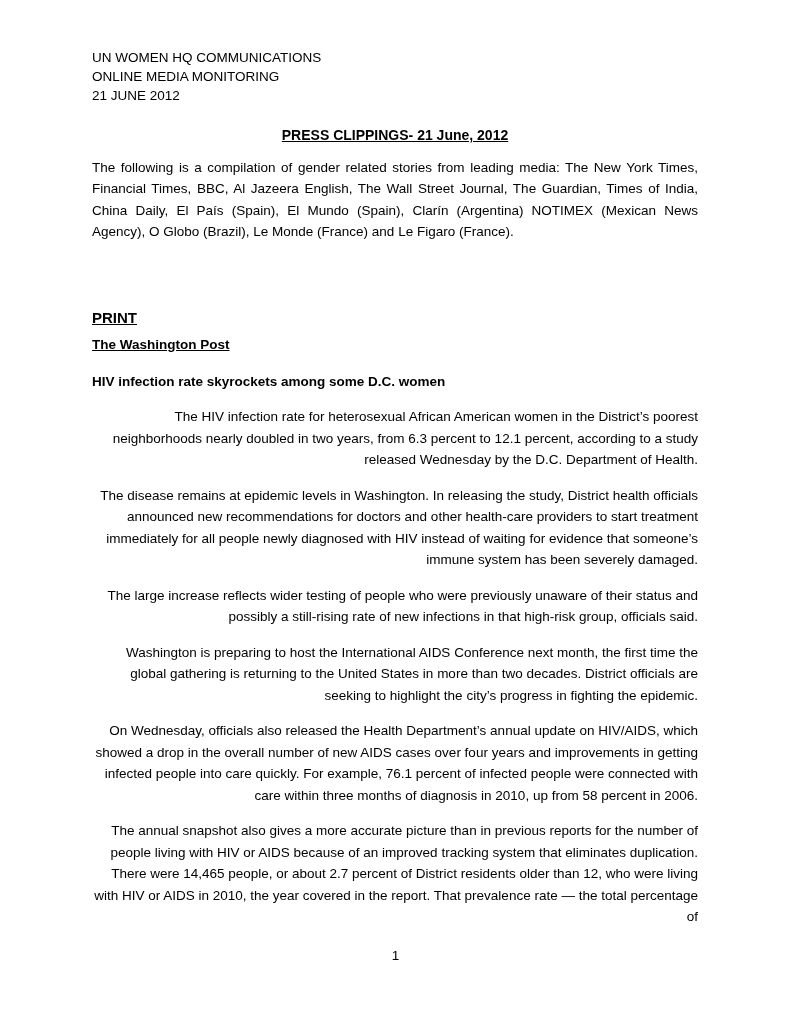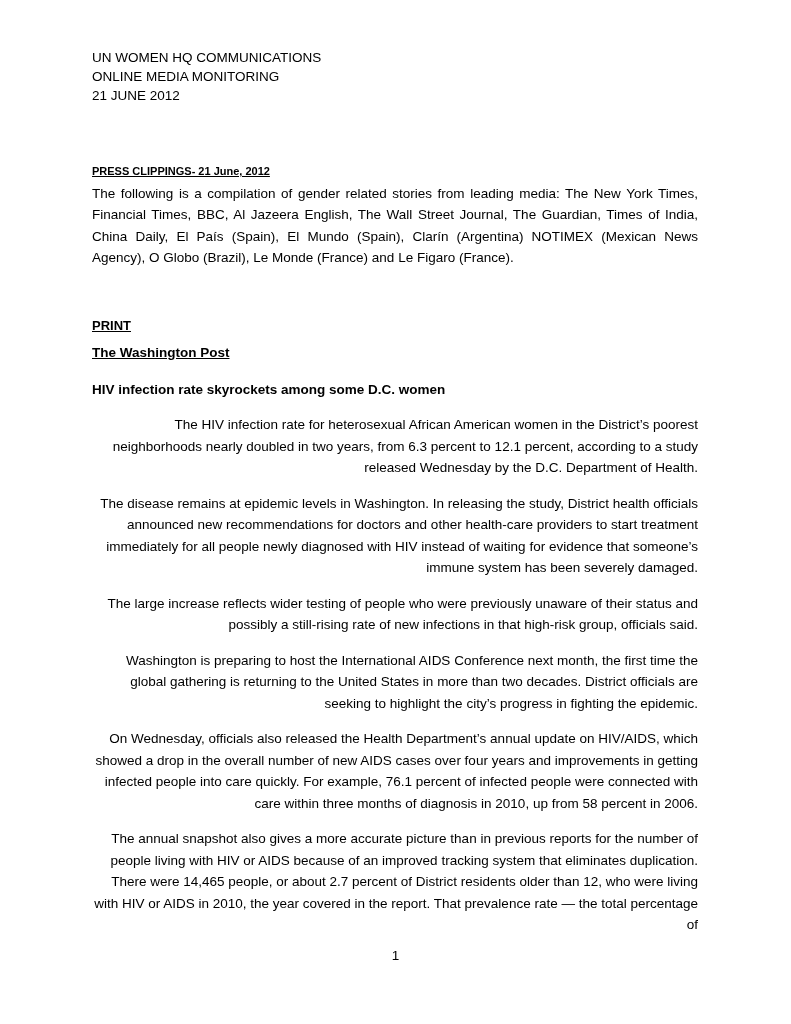--- a/index.html
+++ b/index.html
@@ -18,34 +18,34 @@
     height: 1024px;
     padding: 48px 93px 0 92px;
     font-size: 13.5px;
     line-height: 21.5px;
   }
   .doc-header .hline {
     line-height: 19px;
     font-size: 13.5px;
   }
   .doc-title {
-    margin-top: 56px;
-    text-align: left;
+    margin-top: 20px;
+    text-align: center;
     font-weight: bold;
-    font-size: 11px;
+    font-size: 14px;
     text-decoration: underline;
   }
   .intro {
-    margin-top: 0;
+    margin-top: 10px;
     text-align: justify;
   }
   .section-heading {
-    margin-top: 46px;
+    margin-top: 64px;
     font-weight: bold;
-    font-size: 13px;
+    font-size: 15px;
     text-decoration: underline;
   }
   .article-source {
     margin-top: 6px;
     font-weight: bold;
     text-decoration: underline;
   }
   .article-headline {
     margin-top: 15px;
     font-weight: bold;

